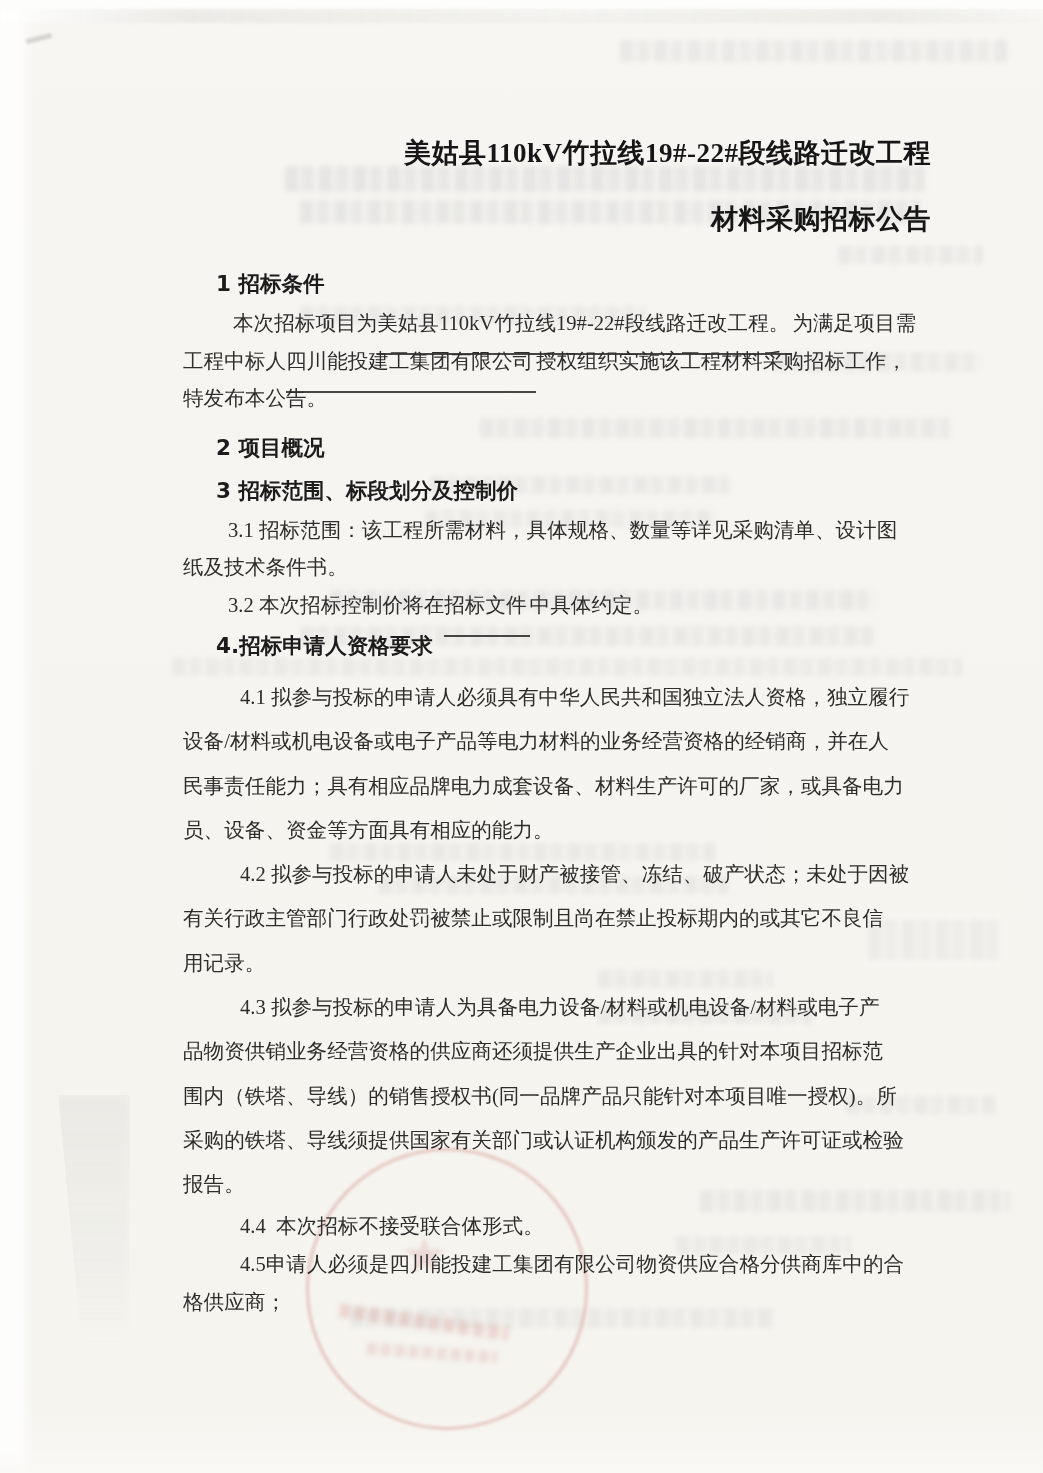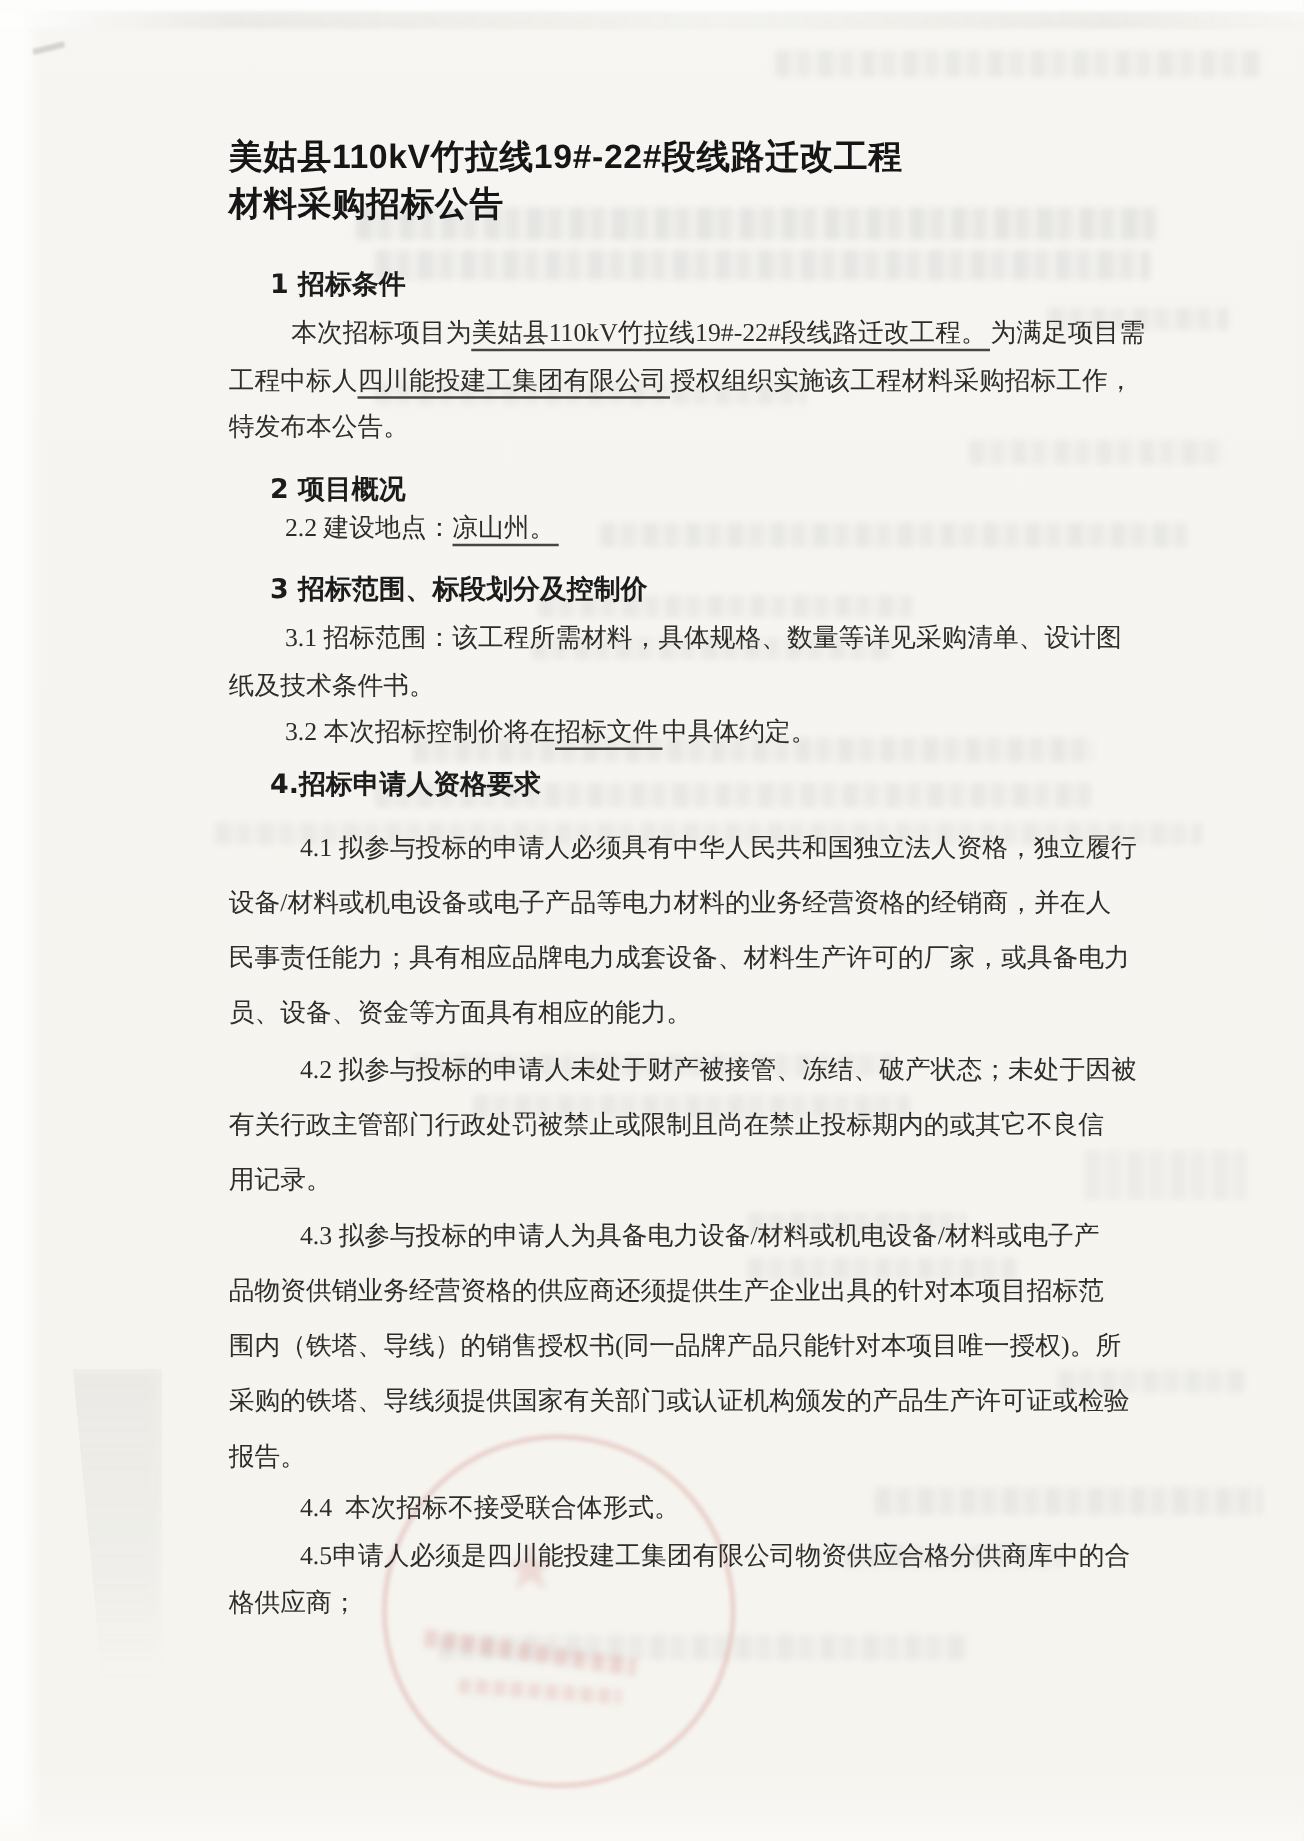--- a/index.html
+++ b/index.html
@@ -61,23 +61,24 @@
     transform:rotate(8deg);filter:blur(2px);}
   .stamp .mark2{position:absolute;left:58px;top:196px;width:130px;height:12px;
     background:repeating-linear-gradient(90deg,rgba(200,90,85,.16) 0 9px,rgba(200,90,85,.02) 9px 14px);
     transform:rotate(4deg);filter:blur(2px);}
   
   .content{
     position:absolute;left:183px;top:106px;width:748px;
     color:#2e2d2b;
   }
   .title-line{
-    text-align:left;line-height:38px;font-size:27px;letter-spacing:.5px;
-    font-family:Liberation Sans, sans-serif;font-weight:700;color:#161616;
+    text-align:right;line-height:38px;font-size:27px;letter-spacing:.5px;
+    font-family:Liberation Serif, serif;font-weight:700;color:#161616;
     white-space:pre;
+    margin-top:28px;
   }
   .block{position:relative;}
   .heading{
     font-family:"DejaVu Sans","Liberation Sans",sans-serif;font-weight:700;
     font-size:21.5px;line-height:27px;color:#1c1c1c;white-space:pre;
     padding-left:33px;
   }
   .para{font-size:20.6px;}
   .para .line{white-space:pre;display:block;}
   .v-body3 .line{line-height:37.5px;height:37.5px;}
@@ -85,21 +86,21 @@
   .v-body5 .line{line-height:38px;height:38px;}
   .sp-xl{margin-top:32px;}
   .sp-md{margin-top:16px;}
   .sp-sm{margin-top:8px;}
   .sp-xs{margin-top:16px;}
   .ind1 > .line:first-child{text-indent:50px;}
   .ind2 > .line:first-child{text-indent:45px;}
   .ind3 > .line:first-child{text-indent:57px;}
   .u{
     border-bottom:2px solid rgba(46,45,43,.88);
-    padding-bottom:1px;padding-right:3px;
+    padding-bottom:19px;padding-right:3px;
   }
 </style>
 </head>
 <body>
 
 <div class="scan-page">
 
   <div class="edge-top-white"></div>
   <div class="edge-top"></div>
   <div class="corner-mark"></div>
@@ -139,23 +140,20 @@
     <div class="title-line">美姑县110kV竹拉线19#-22#段线路迁改工程</div>
     <div class="title-line">材料采购招标公告</div>
     <div id="doc-blocks">
         <div class="block sp-xl heading">1 招标条件</div>
         <div class="block sp-sm para v-body3 ind1">
           <div class="line"><span>本次招标项目为</span><span class="u">美姑县110kV竹拉线19#-22#段线路迁改工程。</span><span>为满足项目需</span></div>
           <div class="line"><span>工程中标人</span><span class="u">四川能投建工集团有限公司</span><span>授权组织实施该工程材料采购招标工作，</span></div>
           <div class="line"><span>特发布本公告。</span></div>
         </div>
         <div class="block sp-xs heading">2 项目概况</div>
-        <div class="block para v-body3 ind2">
-          <div class="line"><span>2.2 建设地点：</span><span class="u">凉山州。</span></div>
-        </div>
         <div class="block sp-xs heading">3 招标范围、标段划分及控制价</div>
         <div class="block sp-sm para v-body3 ind2">
           <div class="line"><span>3.1 招标范围：该工程所需材料，具体规格、数量等详见采购清单、设计图</span></div>
           <div class="line"><span>纸及技术条件书。</span></div>
         </div>
         <div class="block para v-body3 ind2">
           <div class="line"><span>3.2 本次招标控制价将在</span><span class="u">招标文件</span><span>中具体约定。</span></div>
         </div>
         <div class="block sp-sm heading">4.招标申请人资格要求</div>
         <div class="block sp-md para v-body4 ind3">

